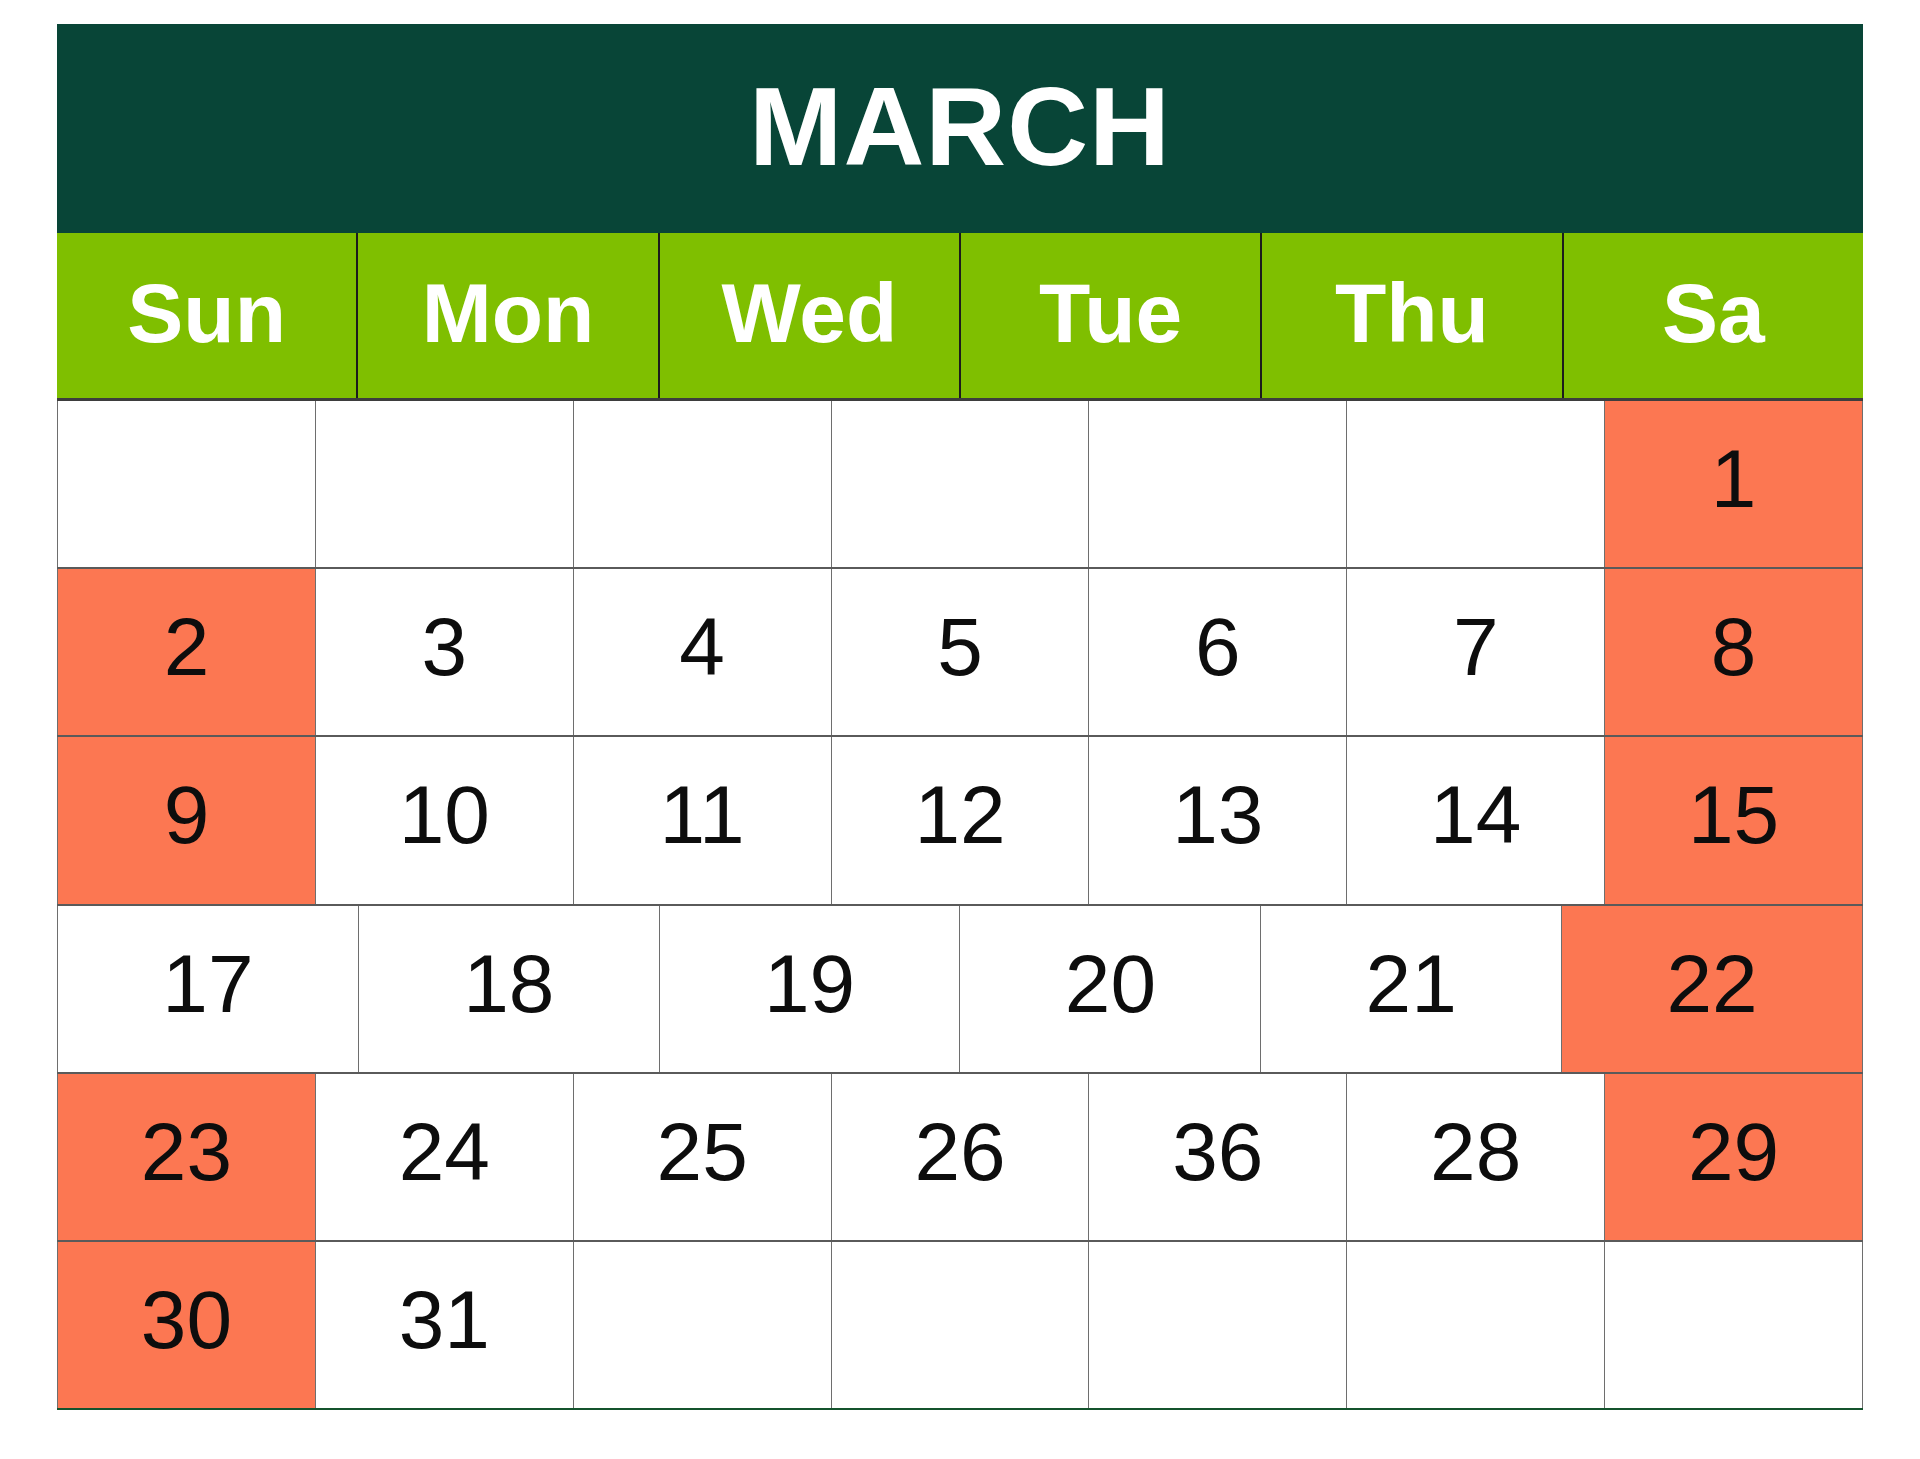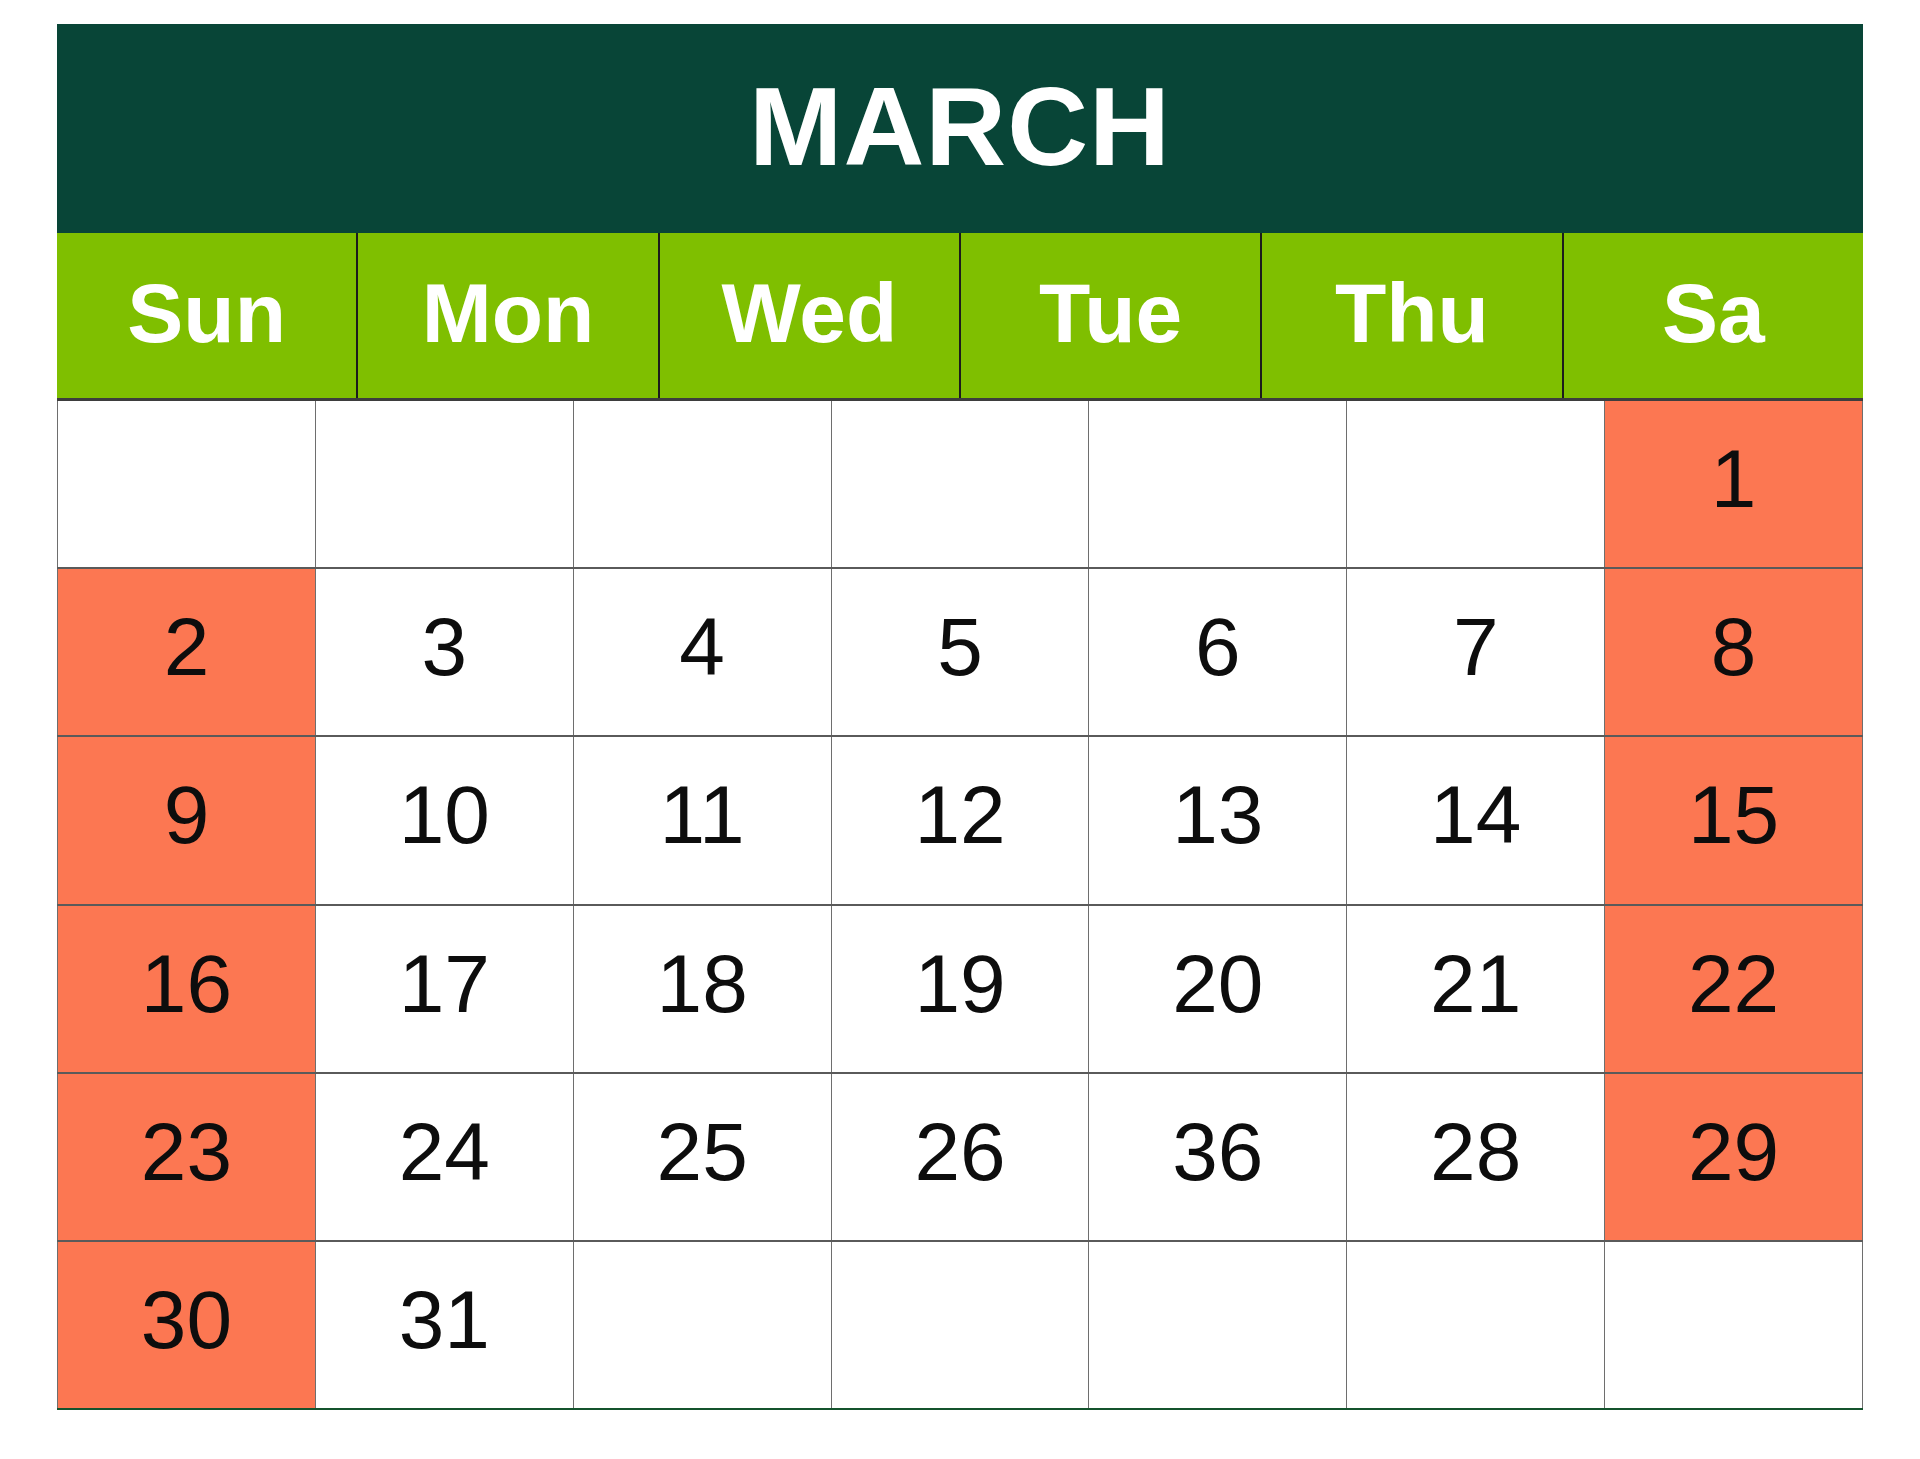--- a/index.html
+++ b/index.html
@@ -212,23 +212,20 @@
         </div>
       <div class="day-cell">
           <span class="day-number">14</span>
         </div>
       <div class="day-cell weekend">
           <span class="day-number">15</span>
         </div>
     </div>
 
     <div class="week-row">
-      <div class="day-cell weekend">
-          <span class="day-number">16</span>
-        </div>
       <div class="day-cell">
           <span class="day-number">17</span>
         </div>
       <div class="day-cell">
           <span class="day-number">18</span>
         </div>
       <div class="day-cell">
           <span class="day-number">19</span>
         </div>
       <div class="day-cell">

